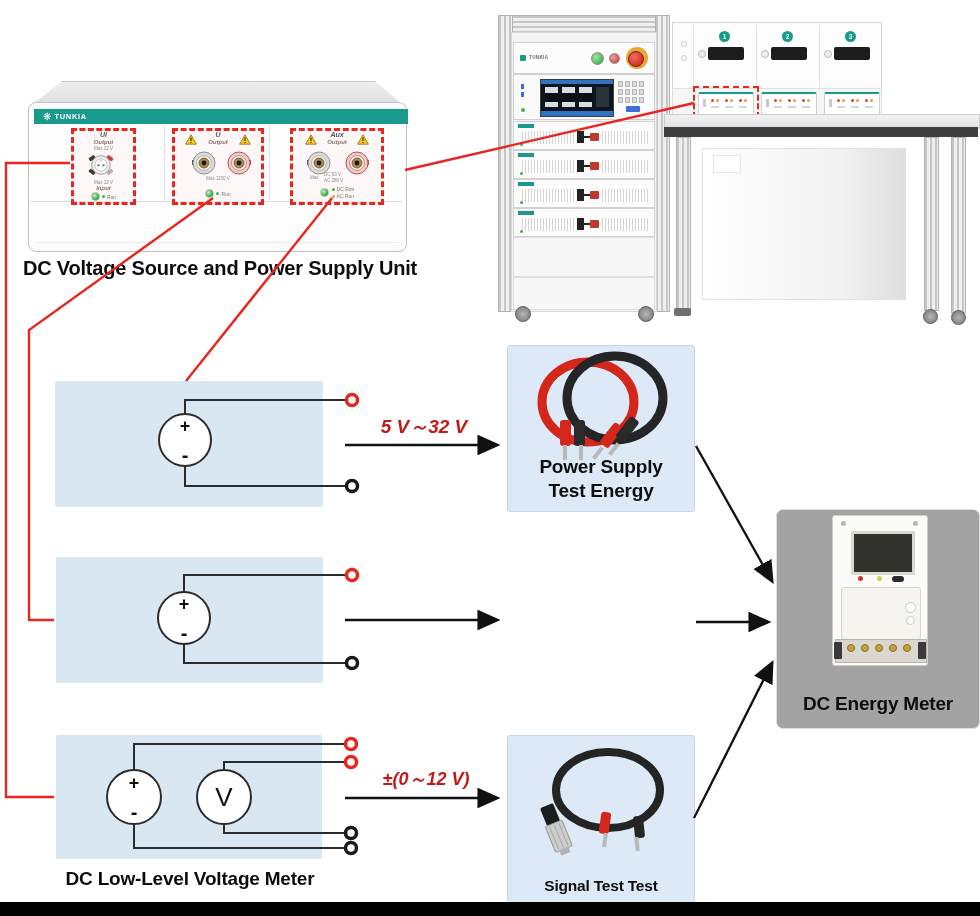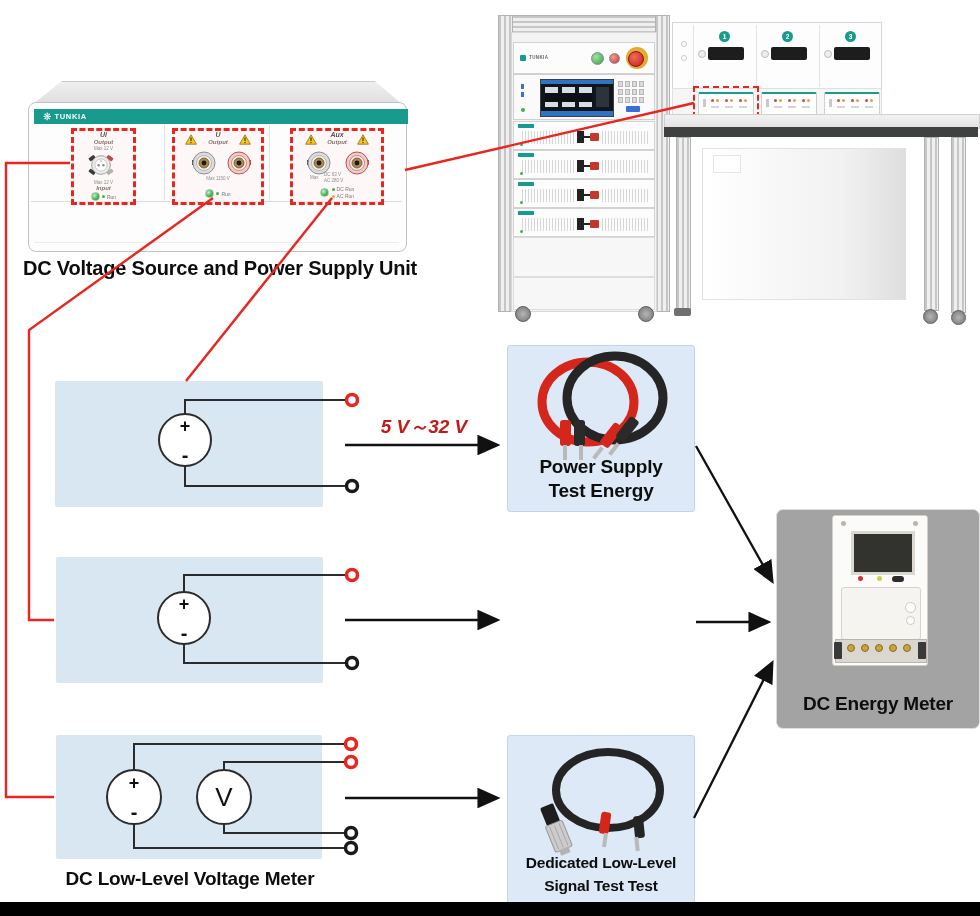--- a/index.html
+++ b/index.html
@@ -313,20 +313,21 @@
   </div>
 
   <div class="abs bluebox" style="left:55px;top:381px;width:268px;height:126px;border-radius:2px;"></div>
 
   <div class="abs bluebox" style="left:56px;top:557px;width:267px;height:126px;border-radius:2px;"></div>
 
   <div class="abs bluebox" style="left:56px;top:735px;width:266px;height:124px;border-radius:2px;"></div>
   <div class="abs cap" style="left:30px;top:868px;width:320px;font-size:19px;">DC Low-Level Voltage Meter</div>
 
   <div class="abs range-label" style="left:338px;top:414px;width:172px;font-size:19px;">5 V～32 V</div>
+  <div class="abs range-label" style="left:340px;top:767px;width:172px;font-size:18px;">±(0～12 V)</div>
 
   <div class="abs leadbox" style="left:507px;top:345px;width:186px;height:165px;">
     <svg class="abs" style="left:0;top:4px;" width="186" height="112" viewBox="0 0 186 112">
       <ellipse cx="80" cy="52" rx="46" ry="40" fill="none" stroke="#d5261c" stroke-width="9"></ellipse>
       <ellipse cx="107" cy="48" rx="48" ry="42" fill="none" stroke="#252525" stroke-width="9"></ellipse>
       <rect x="52" y="70" width="11" height="26" rx="3" fill="#d5261c"></rect>
       <rect x="66" y="70" width="11" height="26" rx="3" fill="#2a2a2a"></rect>
       <rect x="55" y="95" width="4" height="15" fill="#b9b9b9"></rect>
       <rect x="71" y="95" width="4" height="15" fill="#b9b9b9"></rect>
       <rect x="98" y="72" width="11" height="26" rx="3" fill="#d5261c" transform="rotate(38 103 85)"></rect>
@@ -351,21 +352,20 @@
         <line x1="49" y1="83" x2="49" y2="107" stroke="#aaa" stroke-width="1"></line>
         <line x1="54" y1="83" x2="54" y2="107" stroke="#aaa" stroke-width="1"></line>
         <rect x="44" y="108" width="10" height="6" fill="#b3b3b3"></rect>
       </g>
       <rect x="92" y="70" width="10" height="22" rx="3" fill="#d5261c" transform="rotate(8 97 81)"></rect>
       <rect x="95" y="91" width="4" height="14" fill="#b9b9b9" transform="rotate(8 97 98)"></rect>
       <rect x="126" y="74" width="10" height="22" rx="3" fill="#242424" transform="rotate(-6 131 85)"></rect>
       <rect x="127" y="95" width="4" height="14" fill="#b9b9b9" transform="rotate(-6 129 102)"></rect>
     </svg>
     <div class="abs cap" style="left:0;bottom:7px;width:100%;font-size:15.5px;line-height:23px;">
-      <div>Dedicated Low-Level</div>
         <div>Signal Test Test</div>
     </div>
   </div>
 
   <div class="abs" style="left:776px;top:509px;width:202px;height:218px;background:#a3a3a3;border:1px solid #dddddc;border-radius:7px;">
     <div class="abs" style="left:55px;top:5px;width:94px;height:149px;background:#fbfbf9;border:1px solid #d3cfc8;border-radius:3px;">
       <span class="abs" style="left:8px;top:5px;width:5px;height:5px;border-radius:50%;background:#b9b5ae;"></span>
       <span class="abs" style="left:80px;top:5px;width:5px;height:5px;border-radius:50%;background:#b9b5ae;"></span>
       <span class="abs" style="left:18px;top:15px;width:58px;height:38px;background:#32322f;border:3px solid #dbd8d2;"></span>
       <span class="abs" style="left:25px;top:60px;width:5px;height:5px;border-radius:50%;background:#d0342a;"></span>

